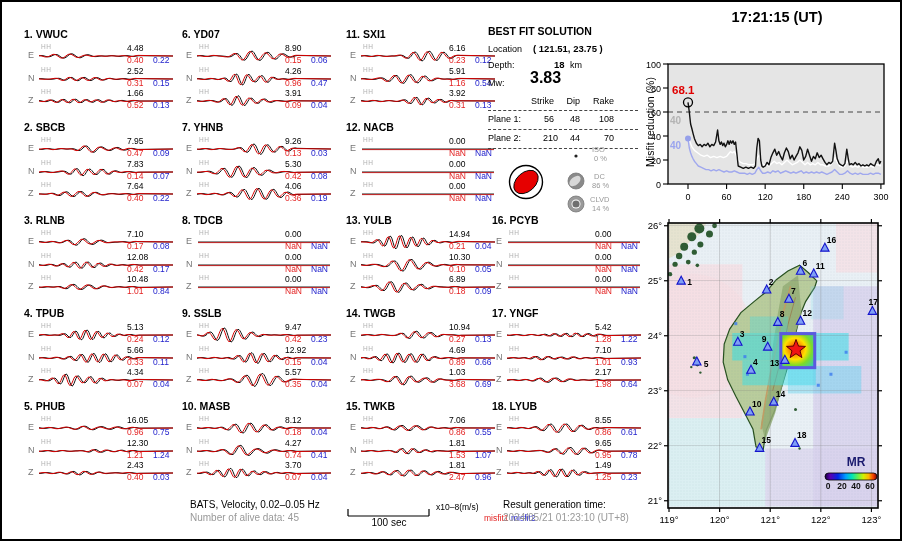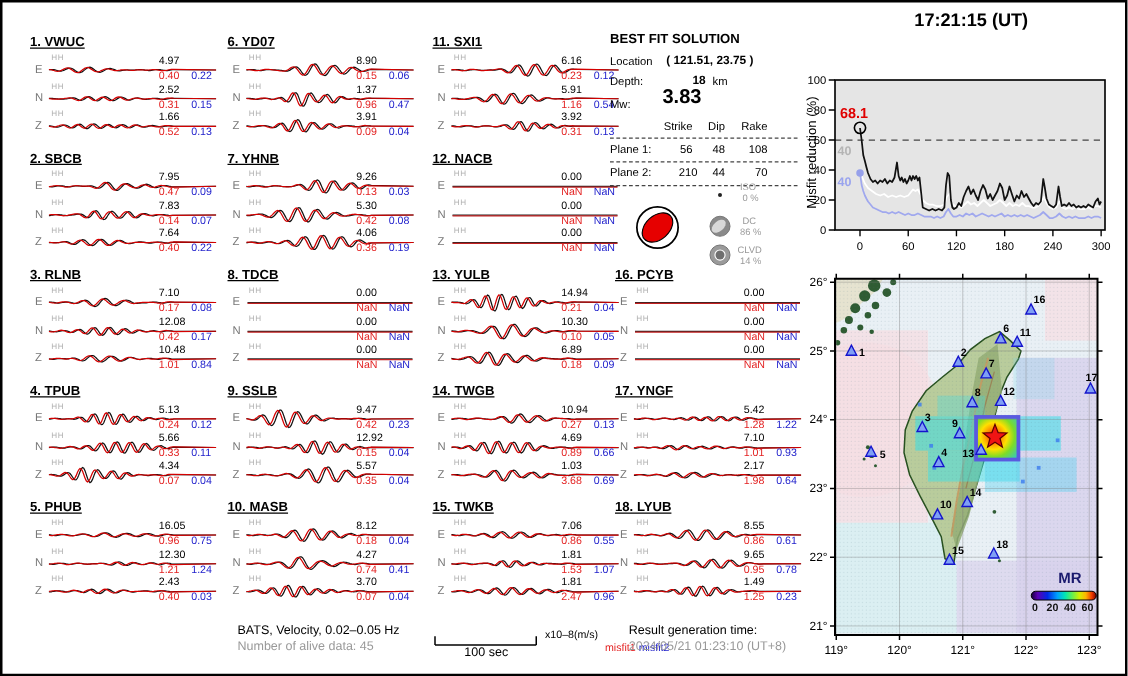--- a/index.html
+++ b/index.html
@@ -1,20 +1,20 @@
 <!DOCTYPE html>
 <html><head>
 <meta charset="utf-8">
 <style>
   html,body{margin:0;padding:0;background:#888;}
   .fig{position:relative;width:902px;height:541px;background:#fff;border:2px solid #000;
        box-sizing:border-box;font-family:"Liberation Sans",sans-serif;overflow:hidden;margin:0 auto;}
   .col{position:absolute;top:26px;width:158px;}
   .blk{position:relative;height:93px;}
-  .bhead{position:absolute;left:4px;top:0;font-size:10.5px;font-weight:bold;color:#000;white-space:nowrap;text-decoration:underline;}
+  .bhead{position:absolute;left:4px;top:0;font-size:10.5px;font-weight:bold;color:#000;white-space:nowrap;}
   .wrow{position:absolute;left:0;width:158px;height:22px;}
   .comp{position:absolute;left:8px;top:5px;font-size:9px;color:#777;}
   .hh{position:absolute;left:21px;top:-2px;font-size:6.5px;color:#b0b0b0;letter-spacing:.5px;}
   .tr{position:absolute;left:19px;top:0;width:134px;height:22px;}
   .amp{position:absolute;left:107px;top:-2px;font-size:8.5px;color:#000;white-space:nowrap;}
   .mf1{position:absolute;left:107px;top:10px;font-size:8.5px;color:#e32222;white-space:nowrap;}
   .mf2{position:absolute;left:133px;top:10px;font-size:8.5px;color:#2222cc;white-space:nowrap;}
   .sol{position:absolute;left:486px;top:20px;width:156px;height:195px;}
   .sol *{position:absolute;white-space:nowrap;}
   .s-title{left:0;top:3px;font-size:10.5px;font-weight:bold;}
@@ -45,21 +45,21 @@
   <div class="col" id="col1" style="left:18px">
       <div class="blk">
         <div class="bhead">1. VWUC</div>
         <div class="wrow" style="top: 17px;">
           <span class="comp">E</span>
           <span class="hh">HH</span>
           <svg class="tr" viewBox="0 0 134 22">
             <polyline points="0,10.8 1,10.7 2,10.6 3,10.6 4,10.7 5,10.9 6,11.2 7,11.5 8,11.7 9,11.8 10,11.8 11,11.6 12,11.3 13,10.8 14,10.3 15,9.9 16,9.5 17,9.5 18,9.6 19,10.0 20,10.6 21,11.4 22,12.1 23,12.7 24,13.1 25,13.1 26,12.8 27,12.3 28,11.5 29,10.7 30,9.9 31,9.2 32,8.9 33,8.8 34,9.1 35,9.7 36,10.4 37,11.2 38,11.9 39,12.4 40,12.7 41,12.8 42,12.6 43,12.1 44,11.6 45,11.0 46,10.4 47,10.0 48,9.8 49,9.7 50,9.9 51,10.2 52,10.5 53,10.9 54,11.3 55,11.5 56,11.6 57,11.6 58,11.5 59,11.4 60,11.2 61,11.1 62,11.0 63,10.9 64,11.0 65,11.0 66,11.1 67,11.1 68,11.1 69,11.0 70,10.9 71,10.8 72,10.7 73,10.7 74,10.7 75,10.8 76,10.9 77,11.1 78,11.2 79,11.3 80,11.4 81,11.4 82,11.3 83,11.1 84,11.0 85,10.8 86,10.7 87,10.6 88,10.6 89,10.7 90,10.9 91,11.0 92,11.2 93,11.3 94,11.4 95,11.4 96,11.3 97,11.1 98,11.0 99,10.8 100,10.7 134,11" fill="none" stroke="#111" stroke-width="1"></polyline>
             <polyline points="0,10.6 1,10.7 2,10.8 3,11.1 4,11.4 5,11.7 6,11.9 7,12.0 8,11.9 9,11.7 10,11.3 11,10.8 12,10.3 13,9.8 14,9.4 15,9.3 16,9.5 17,9.9 18,10.5 19,11.2 20,11.9 21,12.6 22,13.0 23,13.1 24,12.9 25,12.4 26,11.7 27,10.9 28,10.2 29,9.5 30,9.2 31,9.0 32,9.2 33,9.7 34,10.3 35,10.9 36,11.6 37,12.1 38,12.4 39,12.5 40,12.3 41,12.0 42,11.5 43,11.1 44,10.6 45,10.3 46,10.1 47,10.1 48,10.2 49,10.5 50,10.7 51,11.0 52,11.3 53,11.4 54,11.4 55,11.4 56,11.2 57,11.1 58,10.9 59,10.8 60,10.8 61,10.8 62,10.9 63,11.0 64,11.1 65,11.2 66,11.3 67,11.2 68,11.2 69,11.1 70,10.9 71,10.9 72,10.8 73,10.8 74,10.9 75,10.9 76,11.0 77,11.1 78,11.1 79,11.1 80,11.0 81,10.9 82,10.8 83,10.7 84,10.7 85,10.7 86,10.8 87,10.9 88,11.1 89,11.3 90,11.4 91,11.5 92,11.5 93,11.4 94,11.3 95,11.1 96,10.8 97,10.6 98,10.5 99,10.4 100,10.4 134,11" fill="none" stroke="#d40000" stroke-width="1"></polyline>
           </svg>
-          <span class="amp">4.97</span>
+          <span class="amp">4.48</span>
           <span class="mf1">0.40</span>
           <span class="mf2">0.22</span>
         </div>
         <div class="wrow" style="top: 39.5px;">
           <span class="comp">N</span>
           <span class="hh">HH</span>
           <svg class="tr" viewBox="0 0 134 22">
             <polyline points="0,10.7 1,10.7 2,10.7 3,10.7 4,10.8 5,10.9 6,11.0 7,11.1 8,11.2 9,11.3 10,11.3 11,11.3 12,11.3 13,11.2 14,11.1 15,11.0 16,10.8 17,10.5 18,10.4 19,10.3 20,10.3 21,10.5 22,10.9 23,11.4 24,11.9 25,12.2 26,12.2 27,12.0 28,11.6 29,10.9 30,10.2 31,9.7 32,9.4 33,9.5 34,10.0 35,10.7 36,11.5 37,12.2 38,12.6 39,12.7 40,12.4 41,11.7 42,10.9 43,10.2 44,9.6 45,9.4 46,9.5 47,10.0 48,10.7 49,11.4 50,12.1 51,12.5 52,12.5 53,12.2 54,11.6 55,10.9 56,10.3 57,9.8 58,9.7 59,9.8 60,10.2 61,10.7 62,11.3 63,11.8 64,12.0 65,12.0 66,11.8 67,11.4 68,11.0 69,10.6 70,10.4 71,10.3 72,10.4 73,10.6 74,10.8 75,11.1 76,11.3 77,11.5 78,11.5 79,11.4 80,11.3 81,11.1 82,10.9 83,10.7 84,10.6 85,10.6 86,10.6 87,10.7 88,10.9 89,11.1 90,11.2 91,11.4 92,11.4 93,11.4 94,11.3 95,11.1 96,10.9 97,10.8 98,10.6 99,10.6 100,10.6 134,11" fill="none" stroke="#111" stroke-width="1"></polyline>
             <polyline points="0,10.9 1,11.0 2,11.1 3,11.2 4,11.2 5,11.3 6,11.3 7,11.2 8,11.2 9,11.1 10,11.1 11,11.0 12,10.9 13,10.7 14,10.6 15,10.4 16,10.3 17,10.3 18,10.4 19,10.7 20,11.1 21,11.6 22,12.0 23,12.3 24,12.4 25,12.2 26,11.7 27,11.0 28,10.3 29,9.7 30,9.4 31,9.4 32,9.8 33,10.5 34,11.2 35,11.9 36,12.3 37,12.4 38,12.2 39,11.7 40,11.0 41,10.4 42,9.9 43,9.7 44,9.9 45,10.3 46,10.9 47,11.6 48,12.1 49,12.4 50,12.3 51,12.0 52,11.4 53,10.7 54,10.1 55,9.7 56,9.5 57,9.7 58,10.1 59,10.7 60,11.3 61,11.8 62,12.1 63,12.1 64,12.0 65,11.6 66,11.2 67,10.8 68,10.6 69,10.4 70,10.4 71,10.5 72,10.7 73,10.9 74,11.1 75,11.2 76,11.2 77,11.2 78,11.1 79,11.0 80,10.9 81,10.8 82,10.8 83,10.8 84,10.9 85,11.0 86,11.2 87,11.3 88,11.4 89,11.5 90,11.4 91,11.3 92,11.2 93,10.9 94,10.7 95,10.5 96,10.4 97,10.4 98,10.5 99,10.5 100,10.6 134,11" fill="none" stroke="#d40000" stroke-width="1"></polyline>
           </svg>
@@ -238,21 +238,21 @@
           <span class="mf1">0.15</span>
           <span class="mf2">0.06</span>
         </div>
         <div class="wrow" style="top: 39.5px;">
           <span class="comp">N</span>
           <span class="hh">HH</span>
           <svg class="tr" viewBox="0 0 134 22">
             <polyline points="0,10.7 1,10.6 2,10.6 3,10.7 4,10.8 5,10.9 6,11.1 7,11.3 8,11.4 9,11.4 10,11.3 11,11.2 12,11.1 13,10.9 14,10.7 15,10.6 16,10.6 17,10.7 18,10.8 19,11.0 20,11.3 21,11.4 22,11.5 23,11.4 24,11.2 25,10.8 26,10.4 27,10.1 28,10.0 29,10.3 30,11.0 31,11.9 32,12.9 33,13.5 34,13.5 35,12.7 36,11.2 37,9.2 38,7.3 39,6.2 40,6.2 41,7.5 42,9.9 43,12.7 44,15.2 45,16.8 46,16.9 47,15.5 48,13.2 49,10.5 50,8.1 51,6.7 52,6.4 53,7.3 54,8.8 55,10.6 56,12.3 57,13.5 58,14.0 59,13.8 60,13.1 61,11.8 62,10.4 63,8.9 64,7.9 65,7.6 66,8.2 67,9.4 68,11.1 69,12.8 70,14.0 71,14.3 72,13.8 73,12.7 74,11.3 75,10.1 76,9.4 77,9.3 78,9.7 79,10.3 80,10.9 81,11.3 82,11.4 83,11.4 84,11.1 85,10.9 86,10.7 87,10.7 88,10.8 89,10.9 90,11.1 91,11.3 92,11.4 93,11.4 94,11.3 95,11.2 96,11.0 97,10.8 98,10.7 99,10.6 100,10.6 134,11" fill="none" stroke="#111" stroke-width="1"></polyline>
             <polyline points="0,10.8 1,10.9 2,11.0 3,11.2 4,11.3 5,11.4 6,11.5 7,11.4 8,11.3 9,11.1 10,10.9 11,10.7 12,10.5 13,10.4 14,10.4 15,10.5 16,10.7 17,10.9 18,11.2 19,11.4 20,11.6 21,11.5 22,11.4 23,11.0 24,10.7 25,10.4 26,10.3 27,10.5 28,11.1 29,11.9 30,12.7 31,13.2 32,13.1 33,12.3 34,10.9 35,9.1 36,7.4 37,6.4 38,6.5 39,7.7 40,10.0 41,12.7 42,15.1 43,16.5 44,16.6 45,15.4 46,13.2 47,10.7 48,8.5 49,7.1 50,6.8 51,7.5 52,8.8 53,10.5 54,11.9 55,13.0 56,13.5 57,13.4 58,12.7 59,11.7 60,10.4 61,9.2 62,8.3 63,8.1 64,8.6 65,9.8 66,11.4 67,12.9 68,13.9 69,14.2 70,13.7 71,12.6 72,11.2 73,10.1 74,9.4 75,9.2 76,9.5 77,10.1 78,10.7 79,11.1 80,11.3 81,11.3 82,11.2 83,11.0 84,10.9 85,10.9 86,11.0 87,11.2 88,11.3 89,11.4 90,11.5 91,11.4 92,11.3 93,11.1 94,10.9 95,10.7 96,10.5 97,10.4 98,10.4 99,10.4 100,10.5 134,11" fill="none" stroke="#d40000" stroke-width="1"></polyline>
           </svg>
-          <span class="amp">1.37</span>
+          <span class="amp">4.26</span>
           <span class="mf1">0.96</span>
           <span class="mf2">0.47</span>
         </div>
         <div class="wrow" style="top: 62px;">
           <span class="comp">Z</span>
           <span class="hh">HH</span>
           <svg class="tr" viewBox="0 0 134 22">
             <polyline points="0,10.6 1,10.7 2,10.8 3,11.0 4,11.2 5,11.3 6,11.4 7,11.4 8,11.3 9,11.2 10,11.0 11,10.9 12,10.7 13,10.6 14,10.5 15,10.5 16,10.6 17,10.8 18,11.1 19,11.4 20,11.7 21,12.0 22,12.0 23,11.9 24,11.5 25,10.8 26,10.0 27,9.2 28,8.7 29,8.6 30,9.2 31,10.4 32,12.0 33,13.6 34,14.9 35,15.3 36,14.7 37,13.2 38,10.9 39,8.5 40,6.7 41,5.7 42,6.1 43,7.5 44,9.8 45,12.2 46,14.2 47,15.3 48,15.4 49,14.5 50,12.9 51,11.1 52,9.5 53,8.5 54,8.1 55,8.3 56,9.1 57,10.2 58,11.4 59,12.4 60,13.1 61,13.3 62,13.0 63,12.3 64,11.3 65,10.3 66,9.4 67,9.0 68,9.0 69,9.4 70,10.2 71,11.1 72,11.8 73,12.2 74,12.4 75,12.2 76,11.8 77,11.4 78,11.0 79,10.7 80,10.5 81,10.5 82,10.5 83,10.6 84,10.7 85,10.8 86,10.9 87,11.1 88,11.2 89,11.3 90,11.4 91,11.4 92,11.3 93,11.1 94,11.0 95,10.8 96,10.7 97,10.6 98,10.6 99,10.7 100,10.8 134,11" fill="none" stroke="#111" stroke-width="1"></polyline>
             <polyline points="0,11.1 1,11.2 2,11.3 3,11.4 4,11.4 5,11.3 6,11.2 7,11.0 8,10.8 9,10.6 10,10.5 11,10.4 12,10.4 13,10.4 14,10.6 15,10.8 16,11.1 17,11.5 18,11.8 19,12.1 20,12.2 21,12.1 22,11.7 23,11.0 24,10.2 25,9.4 26,8.8 27,8.7 28,9.2 29,10.2 30,11.7 31,13.2 32,14.3 33,14.8 34,14.3 35,12.9 36,10.9 37,8.8 38,7.1 39,6.3 40,6.7 41,8.1 42,10.1 43,12.3 44,14.1 45,15.1 46,15.1 47,14.2 48,12.7 49,11.0 50,9.4 51,8.4 52,8.0 53,8.3 54,9.0 55,10.1 56,11.2 57,12.3 58,13.0 59,13.2 60,13.0 61,12.4 62,11.5 63,10.6 64,9.8 65,9.3 66,9.2 67,9.6 68,10.2 69,11.0 70,11.6 71,11.9 72,12.0 73,11.8 74,11.5 75,11.2 76,10.9 77,10.7 78,10.6 79,10.6 80,10.7 81,10.8 82,10.9 83,11.1 84,11.2 85,11.3 86,11.4 87,11.4 88,11.4 89,11.3 90,11.2 91,11.0 92,10.8 93,10.6 94,10.5 95,10.4 96,10.5 97,10.6 98,10.8 99,10.9 100,10.9 134,11" fill="none" stroke="#d40000" stroke-width="1"></polyline>
           </svg>

